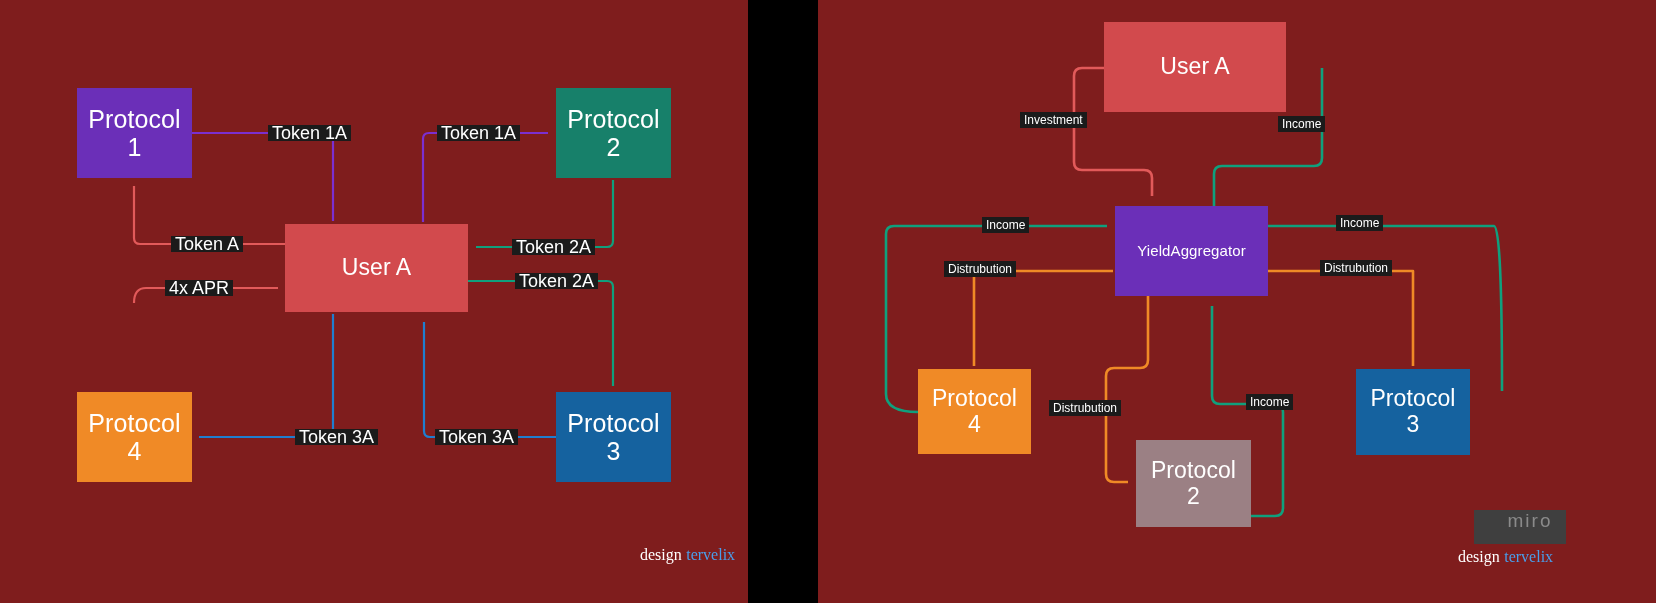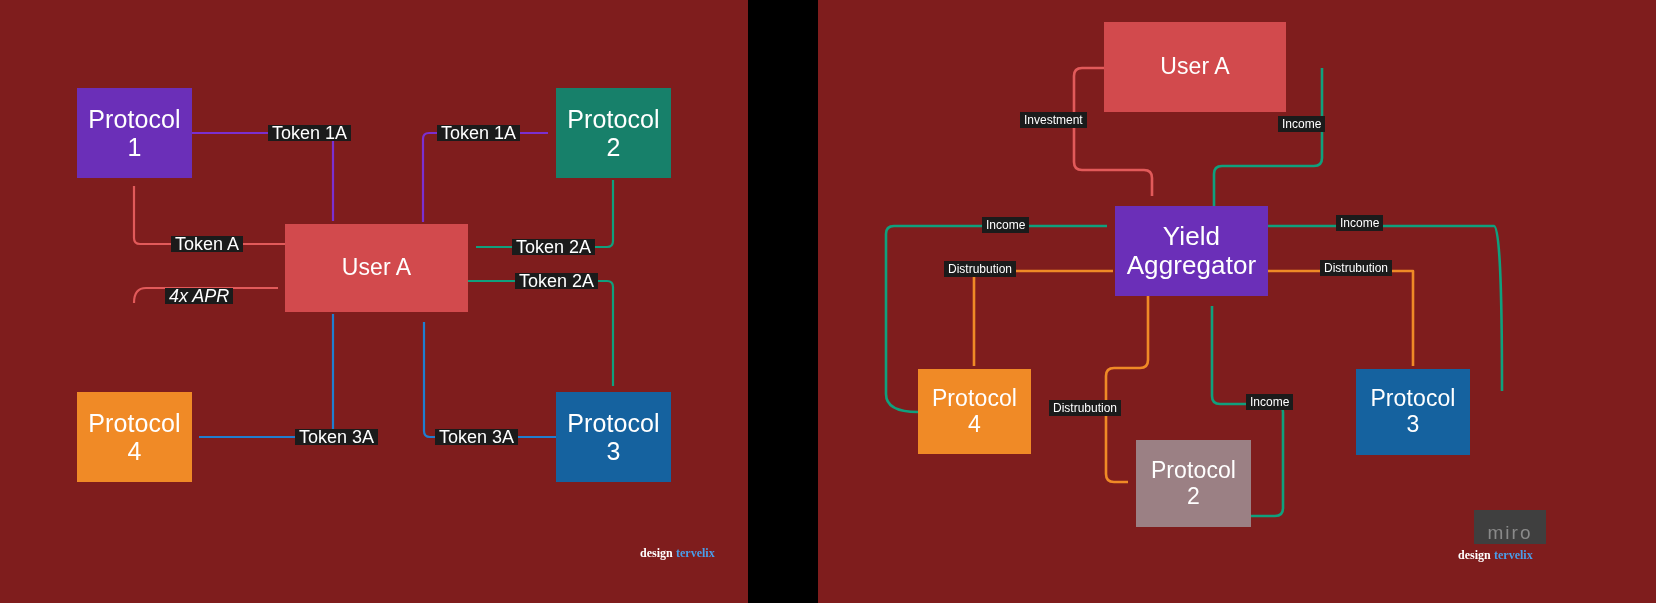--- a/index.html
+++ b/index.html
@@ -70,36 +70,37 @@
     width: 100%;
     height: 100%;
     z-index: 2;
     overflow: visible;
   }
   svg.edges path { fill: none; stroke-linecap: butt; stroke-linejoin: round; }
 
   
   .credit {
     position: absolute;
-    font-size: 12px;
-    font-weight: 700;
+    font-size: 16px;
+    font-weight: 400;
     z-index: 20;
     white-space: nowrap;
   }
   .credit .d { color: #ffffff; font-family: "Liberation Serif", "DejaVu Serif", serif; }
   .credit .t { color: #4a9eea; font-family: "Liberation Serif", "DejaVu Serif", serif; }
   .miro-badge {
     position: absolute;
     width: 72px; height: 34px;
     background: #3f3f3f;
-    display: flex; align-items: flex-end; justify-content: center;
+    display: flex; align-items: flex-start; justify-content: center;
     color: #8a8a8a;
     font-size: 19px;
     letter-spacing: 2px;
     z-index: 20;
+    padding-left: 20px;
   }
 </style>
 </head>
 <body>
 
 <div id="canvas">
 
   <div class="panel" id="panel-left">
 
     <svg class="edges" viewBox="0 0 748 603">
@@ -156,21 +157,21 @@
 
     <div class="node" style="left:556px; top:392px; width:115px; height:90px; background:#15629f; font-size:25px; flex-direction:column;">
       <span>Protocol</span>
       <span>3</span>
     </div>
 
     <div class="elabel" style="left:268px; top:125px;">Token 1A</div>
     <div class="elabel" style="left:437px; top:125px;">Token 1A</div>
     <div class="elabel" style="left:171px; top:236px;">Token A</div>
     <div class="elabel" style="left:512px; top:239px;">Token 2A</div>
-    <div class="elabel" style="left:165px; top:288px;font-style:italic;">4x APR</div>
+    <div class="elabel" style="left:165px; top:280px;">4x APR</div>
     <div class="elabel" style="left:515px; top:273px;">Token 2A</div>
     <div class="elabel" style="left:295px; top:429px;">Token 3A</div>
     <div class="elabel" style="left:435px; top:429px;">Token 3A</div>
 
     <div class="credit" style="left:640px; top:546px;">
       <span class="d">design</span>
       <span class="t">tervelix</span>
     </div>
   </div>
 
@@ -205,21 +206,21 @@
 
       <path d="M330,296 L330,360 Q330,368 322,368 L296,368 Q288,368 288,376 L288,474 Q288,482 296,482 L310,482" stroke="#f08a26" stroke-width="2.6" marker-end="url(#bOrange)"></path>
 
       <path d="M430,516 L457,516 Q465,516 465,508 L465,412 Q465,404 457,404 L402,404 Q394,404 394,396 L394,306" stroke="#0fa07d" stroke-width="2.6" marker-end="url(#bTeal)"></path>
     </svg>
 
     <div class="node" style="left:286px; top:22px; width:182px; height:90px; background:#d24a4d; font-size:23px;">
       <span>User A</span>
     </div>
 
-    <div class="node" style="left:297px; top:206px; width:153px; height:90px; background:#6b2fb8; font-size:26px; flex-direction:column;">
+    <div class="node" style="left:297px; top:206px; width:153px; height:90px; background:#6b2fb8; font-size:15px; flex-direction:row;">
       <span>Yield</span>
       <span>Aggregator</span>
     </div>
 
     <div class="node" style="left:100px; top:369px; width:113px; height:85px; background:#f08a26; font-size:23px; flex-direction:column;">
       <span>Protocol</span>
       <span>4</span>
     </div>
 
     <div class="node" style="left:318px; top:440px; width:115px; height:87px; background:#9b8084; font-size:23px; flex-direction:column;">

